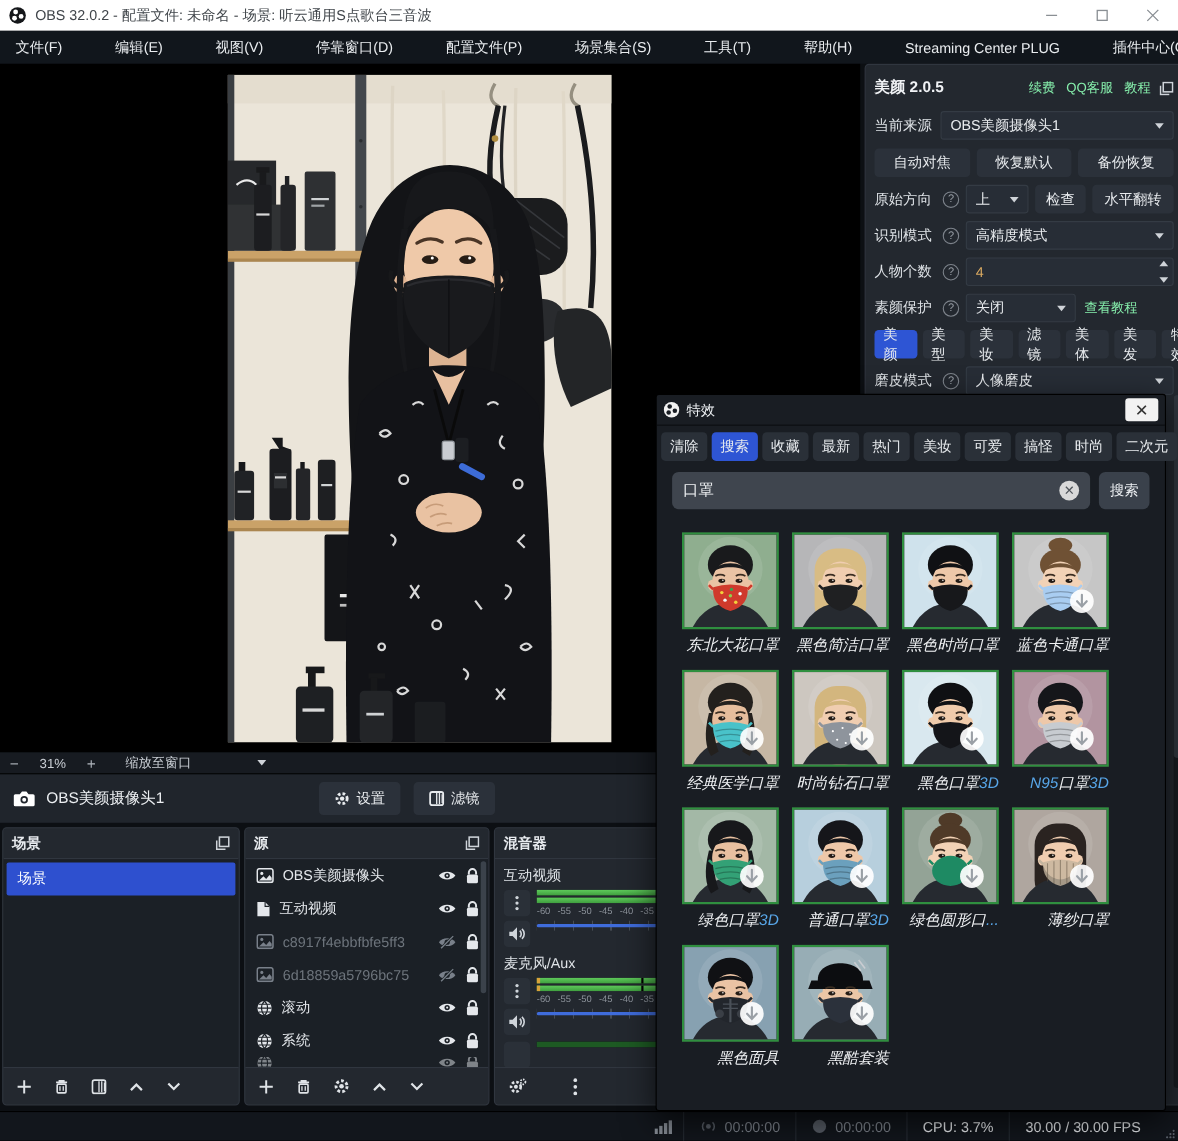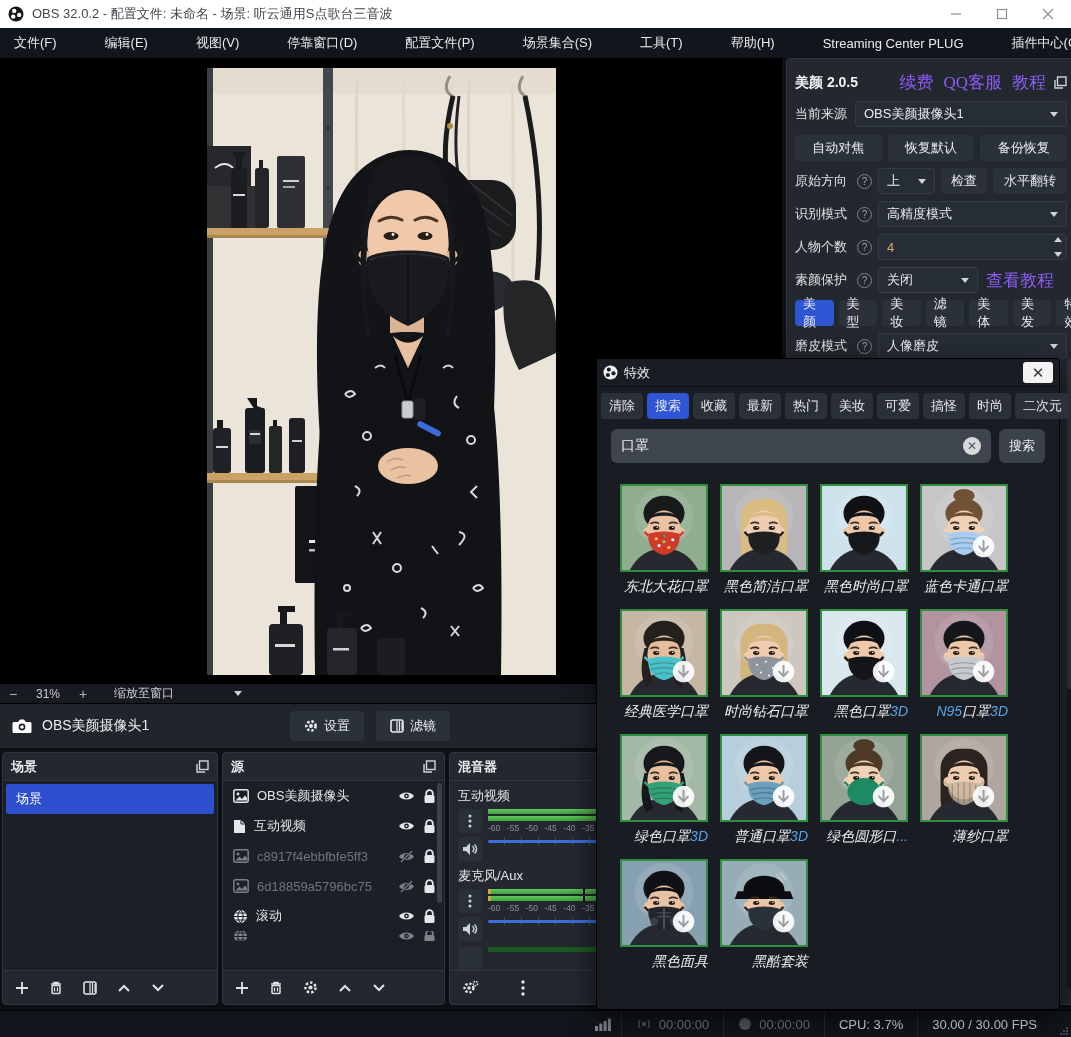--- a/index.html
+++ b/index.html
@@ -70,21 +70,21 @@
   .mix-scale { display:flex; justify-content:space-between; color:#8d939b; font-size:8.5px; margin:1px 0 2px 0; }
   .mix-slider { position:relative; height:12px; }
   .mix-slider .track { position:absolute; left:0; right:0; top:5px; height:3px; background:#3f6cdb; border-radius:2px; }
   .mix-slider .ticks { position:absolute; left:0; right:0; top:2px; height:9px;
     background:repeating-linear-gradient(90deg, transparent 0 16px, #565c64 16px 17px); opacity:.7; }
 
   
   .bp { position:absolute; left:786px; top:58px; width:292px; height:947px; background:#23282f; border:1px solid #30363f; border-radius:4px; }
   .bp-row { position:absolute; left:8px; right:10px; display:flex; align-items:center; }
   .bp-title { color:#f0f2f5; font-size:14px; font-weight:bold; }
-  .bp-link { color:#8b5cf6; font-size:17px; margin-left:10px;font-family:Liberation Serif, serif; }
+  .bp-link { color:#86efac; font-size:12px; margin-left:10px; }
   .bp-label { color:#dfe3e7; font-size:13px; white-space:nowrap; }
   .help { width:15px; height:15px; border:1px solid #7d838b; border-radius:50%; color:#9aa0a8; font-size:10px;
     display:inline-flex; align-items:center; justify-content:center; margin-left:4px; flex:0 0 auto; }
   .dd { background:#272d36; border:1px solid #343b44; border-radius:3px; height:26px; display:flex; align-items:center;
     padding:0 8px; color:#e8ebee; font-size:13px; position:relative; }
   .dd .caret-down { position:absolute; right:8px; }
   .bp-btn { background:#2b313a; border-radius:4px; height:26px; display:flex; align-items:center; justify-content:center;
     color:#e8ebee; font-size:13px; }
   .bp-tab { background:#2b313a; border-radius:4px; height:26px; padding:8px 8px; display:flex; align-items:center; color:#e8ebee; font-size:13px; }
   .bp-tab.active { background:#2e55d4; }
@@ -491,20 +491,42 @@
           </span>
         </div>
         <div class="source-row">
           <span>
             <svg width="15" height="15" viewBox="0 0 15 15">
               <circle cx="7.5" cy="7.5" r="6.5" fill="#e4e7eb"></circle>
               <path d="M7.5,1 a9,9 0 0 1 0,13 a9,9 0 0 1 0,-13 M1,7.5 h13 M2.2,4 h10.6 M2.2,11 h10.6" stroke="#1b2026" stroke-width="1" fill="none"></path>
             </svg>
           </span>
           <span class="s-name">滚动</span>
+          <span>
+            <svg width="17" height="12" viewBox="0 0 17 12">
+              <path d="M1,6 C4,1.2 13,1.2 16,6 C13,10.8 4,10.8 1,6 Z" fill="#e4e7eb"></path>
+              <circle cx="8.5" cy="6" r="2.4" fill="#1b2026"></circle>
+              <circle cx="8.5" cy="6" r="1" fill="#e4e7eb"></circle>
+            </svg>
+          </span>
+          <span>
+            <svg width="13" height="15" viewBox="0 0 13 15">
+              <path d="M3.2,6 V4.4 a3.3,3.3 0 0 1 6.6,0 V6" fill="none" stroke="#e4e7eb" stroke-width="1.8"></path>
+              <rect x="1.5" y="6" width="10" height="8" rx="1.5" fill="#e4e7eb"></rect>
+            </svg>
+          </span>
+        </div>
+        <div class="source-row">
+          <span>
+            <svg width="15" height="15" viewBox="0 0 15 15">
+              <circle cx="7.5" cy="7.5" r="6.5" fill="#e4e7eb"></circle>
+              <path d="M7.5,1 a9,9 0 0 1 0,13 a9,9 0 0 1 0,-13 M1,7.5 h13 M2.2,4 h10.6 M2.2,11 h10.6" stroke="#1b2026" stroke-width="1" fill="none"></path>
+            </svg>
+          </span>
+          <span class="s-name">系统</span>
           <span>
             <svg width="17" height="12" viewBox="0 0 17 12">
               <path d="M1,6 C4,1.2 13,1.2 16,6 C13,10.8 4,10.8 1,6 Z" fill="#e4e7eb"></path>
               <circle cx="8.5" cy="6" r="2.4" fill="#1b2026"></circle>
               <circle cx="8.5" cy="6" r="1" fill="#e4e7eb"></circle>
             </svg>
           </span>
           <span>
             <svg width="13" height="15" viewBox="0 0 13 15">
               <path d="M3.2,6 V4.4 a3.3,3.3 0 0 1 6.6,0 V6" fill="none" stroke="#e4e7eb" stroke-width="1.8"></path>

